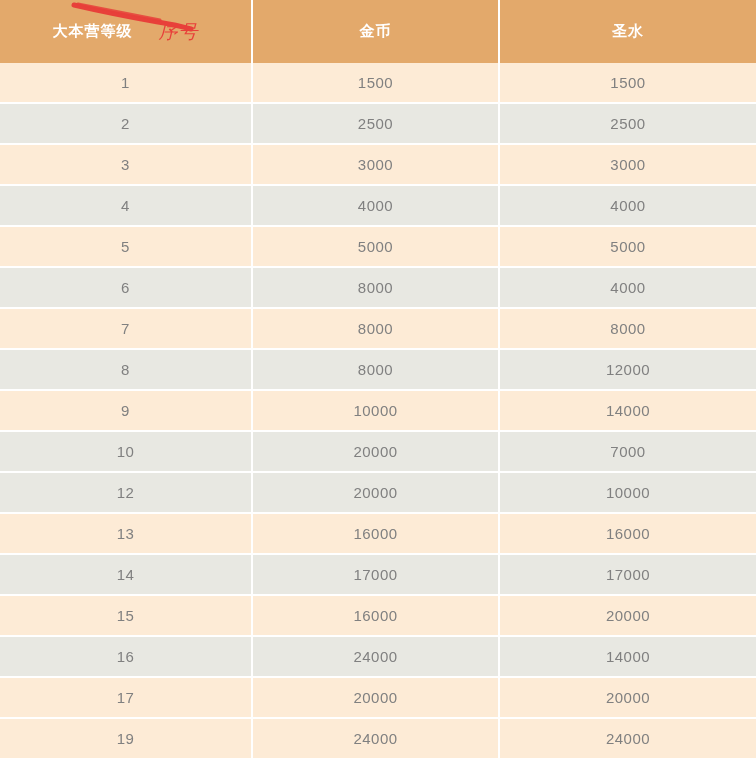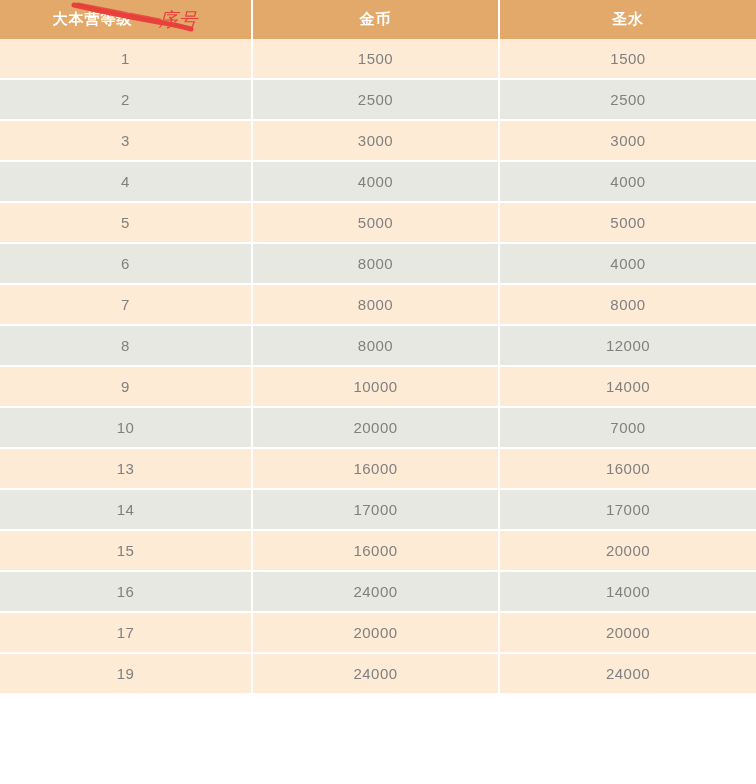--- a/index.html
+++ b/index.html
@@ -23,21 +23,21 @@
   table.cost-table {
     width: 756px;
     border-collapse: separate;
     border-spacing: 0;
     table-layout: fixed;
   }
 
   
   thead tr.header-row th {
     height: 39px;
-    padding: 0;
+    padding: 12px;
     background: #e3a96b;
     color: #ffffff;
     font-size: 15px;
     font-weight: bold;
     text-align: center;
     vertical-align: middle;
     border-right: 2px solid #ffffff;
     position: relative;
     letter-spacing: 1px;
   }
@@ -178,20 +178,25 @@
         <tr class="row-odd">
           <td>9</td>
           <td>10000</td>
           <td>14000</td>
         </tr>
         <tr class="row-even">
           <td>10</td>
           <td>20000</td>
           <td>7000</td>
         </tr>
+        <tr class="row-even">
+          <td>12</td>
+          <td>20000</td>
+          <td>10000</td>
+        </tr>
         <tr class="row-odd">
           <td>13</td>
           <td>16000</td>
           <td>16000</td>
         </tr>
         <tr class="row-even">
           <td>14</td>
           <td>17000</td>
           <td>17000</td>
         </tr>

